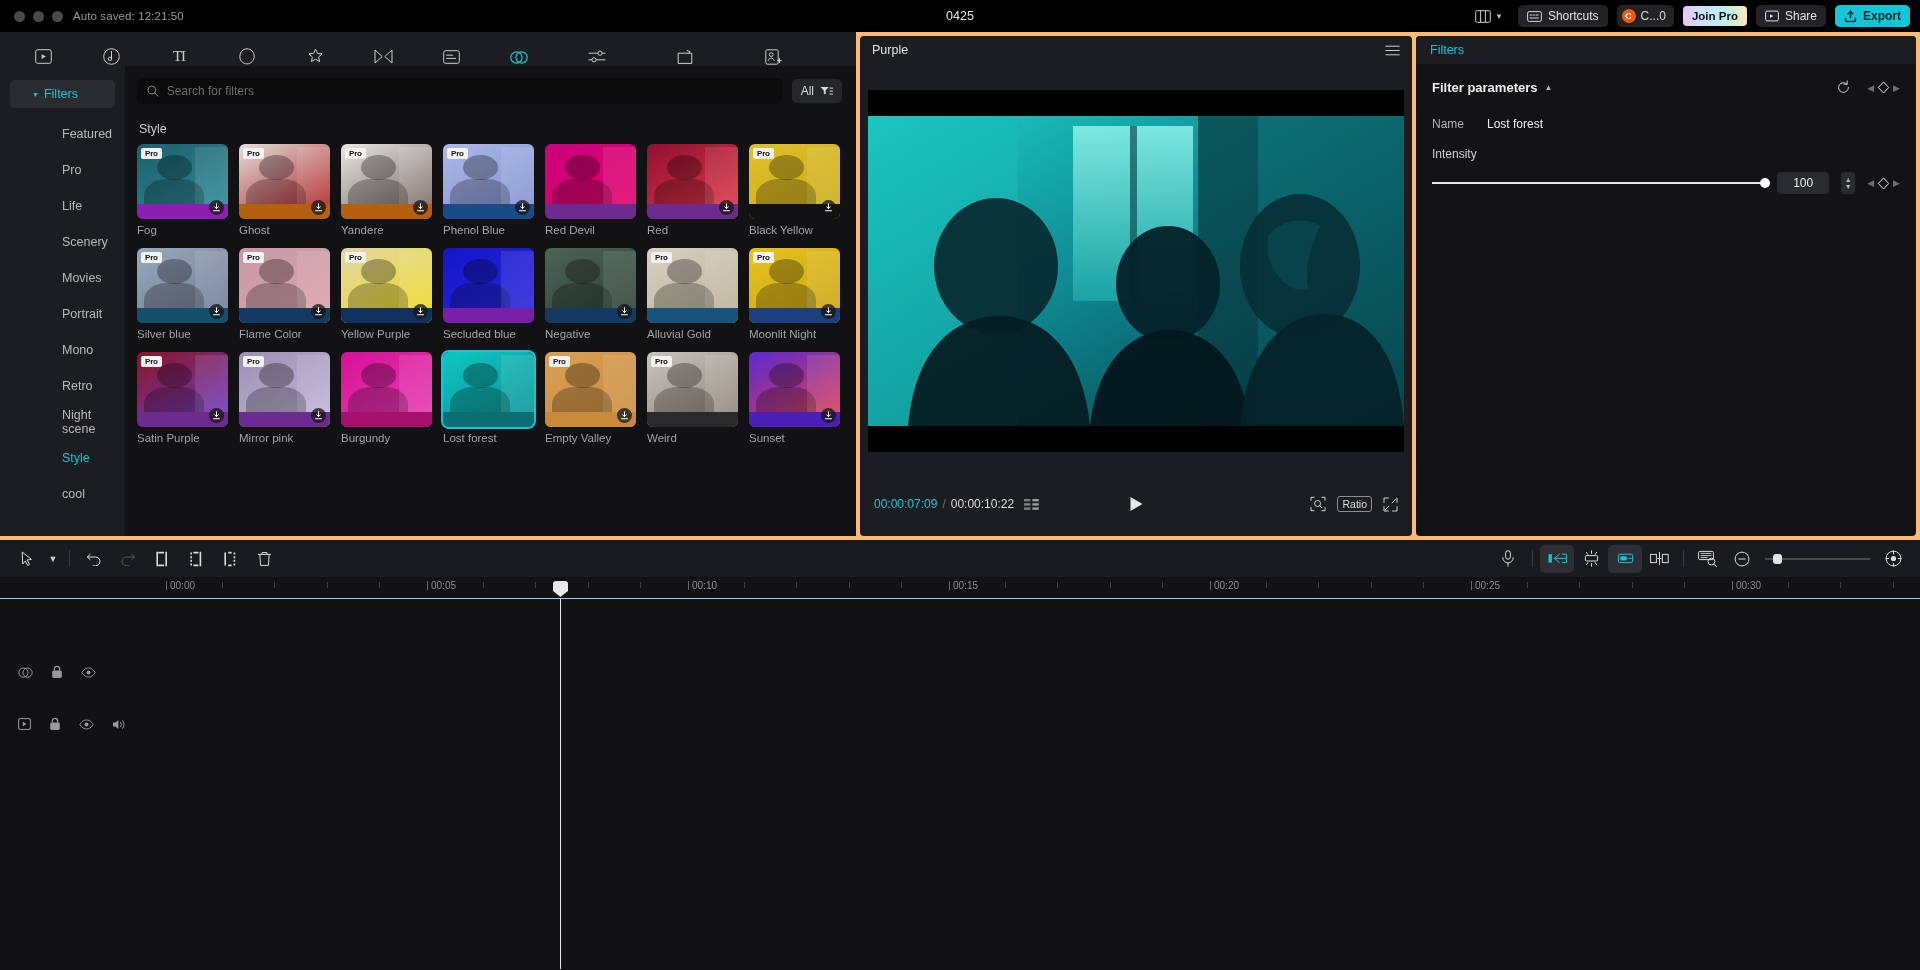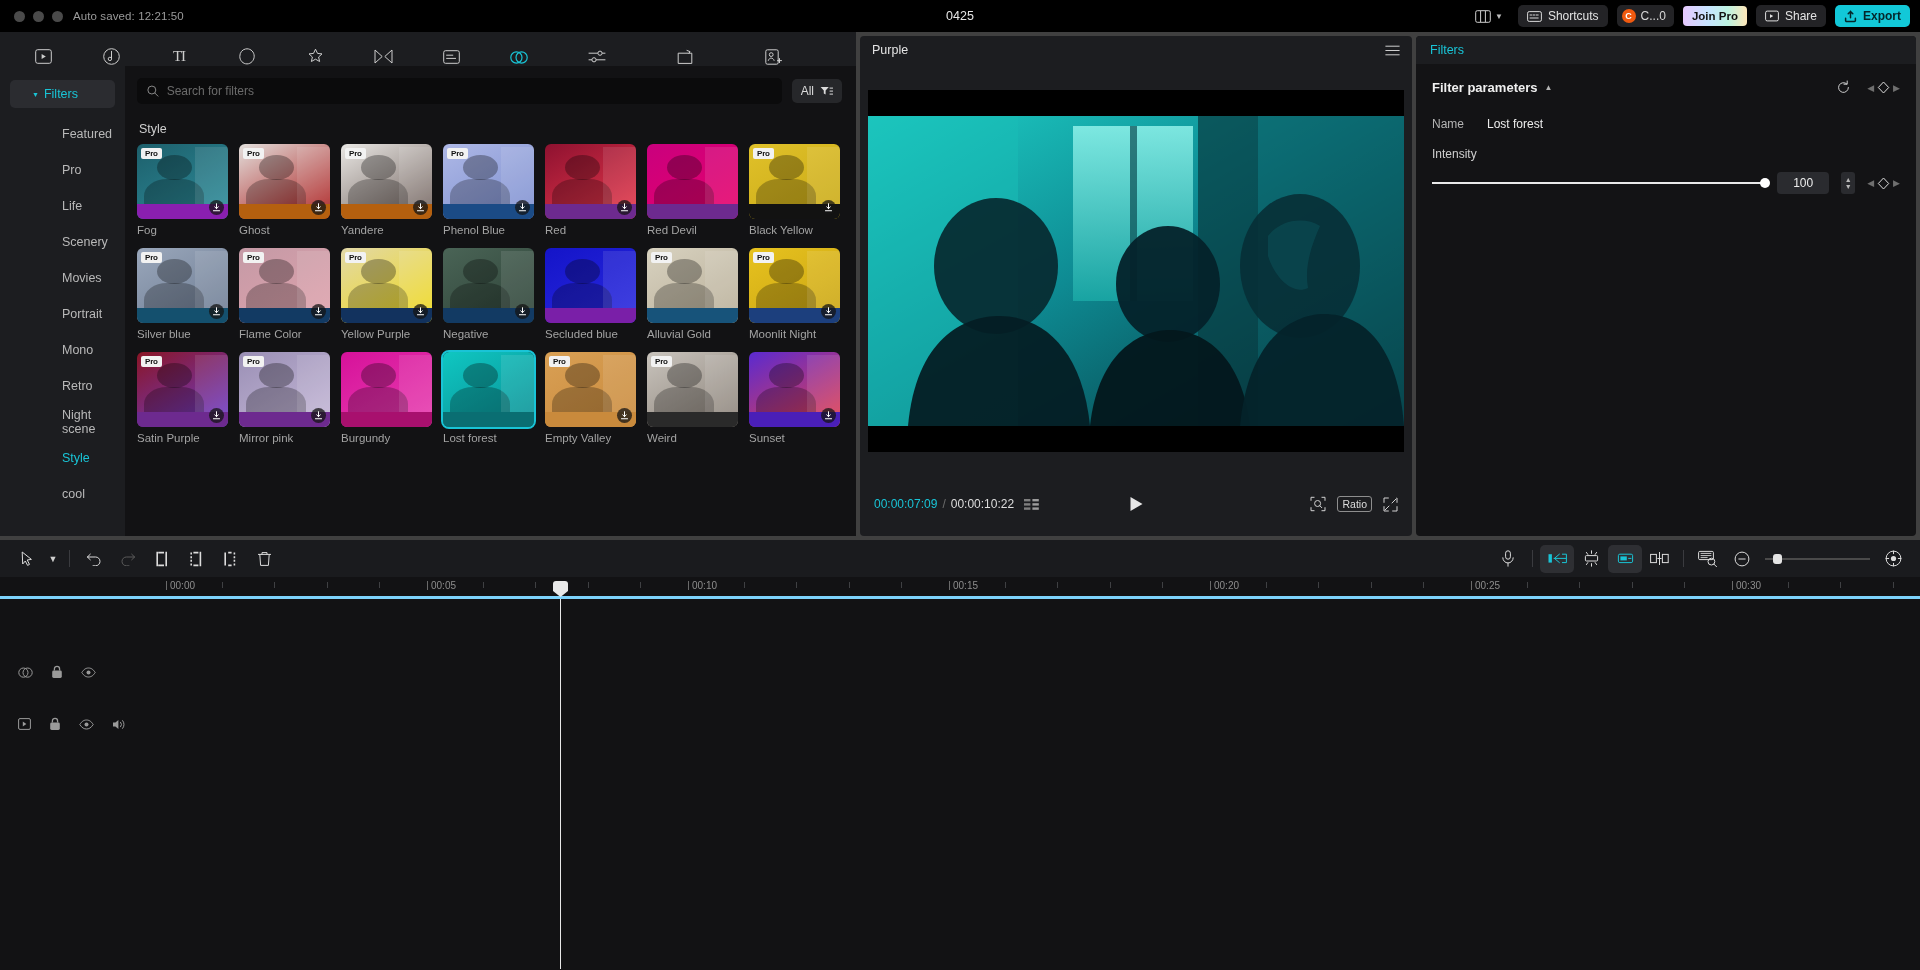--- a/index.html
+++ b/index.html
@@ -3,21 +3,21 @@
 <meta charset="utf-8">
 <style>
   * { box-sizing: border-box; margin:0; padding:0; }
   body {
     width:1920px; height:970px; overflow:hidden;
     background:#000;
     font-family:"Liberation Sans", sans-serif;
     color:#d8d8d8;
     -webkit-font-smoothing:antialiased;
   }
-  .app { position:relative; width:1920px; height:970px; background:#404040; }
+  .app { position:relative; width:1920px; height:970px; background:#fdba74; }
 
   
   .titlebar{ position:absolute; left:0; top:0; width:1920px; height:32px; background:#000; display:flex; align-items:center; }
   .traffic{ display:flex; gap:8px; margin-left:14px; }
   .dot{ width:11px; height:11px; border-radius:50%; background:#4a4a4a; }
   .autosave{ margin-left:10px; font-size:11.5px; color:#9a9a9a; letter-spacing:.1px;}
   .title-center{ position:absolute; left:0; right:0; text-align:center; font-size:12.5px; color:#e6e6e6; pointer-events:none;}
   .tb-right{ position:absolute; right:10px; top:0; height:32px; display:flex; align-items:center; gap:9px;}
   .tb-btn{ display:flex; align-items:center; gap:6px; height:22px; padding:0 9px; border-radius:5px; background:#232326; font-size:12px; color:#e3e3e3; cursor:pointer;}
   .tb-plain{ display:flex; align-items:center; gap:4px; padding:0 6px; height:22px; color:#cfcfcf; cursor:pointer;}
@@ -95,21 +95,21 @@
   
   .tl{ position:absolute; left:0; top:540px; width:1920px; height:430px; background:#121214;}
   .tl-bar{ height:37px; display:flex; align-items:center; padding:0 10px; background:#1a1b1e;}
   .tlb{ width:34px; height:28px; display:flex; align-items:center; justify-content:center; color:#cfcfcf; cursor:pointer;}
   .tlb.dim{ color:#5b5b5b;}
   .tlb.on{ background:#2e2f33; border-radius:5px; color:#19c4d6;}
   .vsep{ width:1px; height:17px; background:#3a3b3f; margin:0 7px;}
   .zoomtrack{ width:105px; height:2px; background:#4a4a4a; position:relative; margin:0 6px;}
   .zoomknob{ position:absolute; left:8px; top:-4px; width:9px; height:10px; border-radius:3px; background:#e4e4e4;}
 
-  .ruler{ position:relative; height:22px; background:#121214; border-bottom:3px solid #7dd3fc;}
+  .ruler{ position:relative; height:22px; background:#121214; border-bottom:1px solid #7dd3fc;}
   .ruler .tick{ position:absolute; top:3px; font-size:10px; color:#8d8d8d;}
   .ruler .tick:before{ content:""; position:absolute; left:-4px; top:1px; width:1px; height:9px; background:#6a6a6a;}
   .ruler .mtick{ position:absolute; top:5px; width:1px; height:6px; background:#3f4043;}
 
   .tracks{ position:relative; height:370px;}
   .thead{ position:absolute; left:0; width:170px; display:flex; align-items:center; gap:18px; padding-left:18px; color:#9a9a9a;}
   .tr-fx{ top:60px; height:26px;}
   .tr-vid{ top:112px; height:26px;}
   .playhead{ position:absolute; left:560px; top:0; width:1px; height:370px; background:#e8e8e8;}
   .playhead-top{ position:absolute; left:553px; top:-18px; width:15px; height:16px; background:#e8e8e8; border-radius:3px 3px 0 0; clip-path:polygon(0 0,100% 0,100% 62%,50% 100%,0 62%);}
@@ -387,47 +387,47 @@
               <span class="pro">Pro</span>
               <span class="dl">
                 <svg viewBox="0 0 10 10">
                   <path d="M5 .8v5.4M5 6.2L3 4.3M5 6.2l2-1.9M1.6 8.6h6.8" stroke="#fff" fill="none" stroke-width="1.1" stroke-linecap="round"></path>
                 </svg>
               </span>
             </div>
             <div class="cap">Phenol Blue</div>
           </div>
           <div class="cell">
+            <div class="thumb" style="background: linear-gradient(150deg, rgb(201, 0, 126), rgb(232, 0, 106));">
+              <div style="position: absolute; inset: 0px;">
+                <div style="position:absolute;left:22%;top:14%;width:38%;height:34%;border-radius:50%;background:rgba(0,0,0,.30)"></div>
+                <div style="position:absolute;left:8%;top:46%;width:66%;height:60%;border-radius:38% 38% 0 0;background:rgba(0,0,0,.26)"></div>
+                <div style="position:absolute;right:-6%;top:4%;width:42%;height:92%;background:rgba(255,255,255,.10)"></div>
+              </div>
+              <div style="position: absolute; left: 0px; bottom: 0px; width: 100%; height: 15px; background: rgb(109, 42, 143); z-index: 2;"></div>
+            </div>
+            <div class="cap">Red Devil</div>
+          </div>
+          <div class="cell">
             <div class="thumb" style="background: linear-gradient(150deg, rgb(142, 17, 48), rgb(232, 57, 76));">
               <div style="position: absolute; inset: 0px;">
                 <div style="position:absolute;left:22%;top:14%;width:38%;height:34%;border-radius:50%;background:rgba(0,0,0,.30)"></div>
                 <div style="position:absolute;left:8%;top:46%;width:66%;height:60%;border-radius:38% 38% 0 0;background:rgba(0,0,0,.26)"></div>
                 <div style="position:absolute;right:-6%;top:4%;width:42%;height:92%;background:rgba(255,255,255,.10)"></div>
               </div>
               <div style="position: absolute; left: 0px; bottom: 0px; width: 100%; height: 15px; background: rgb(109, 42, 143); z-index: 2;"></div>
               <span class="dl">
                 <svg viewBox="0 0 10 10">
                   <path d="M5 .8v5.4M5 6.2L3 4.3M5 6.2l2-1.9M1.6 8.6h6.8" stroke="#fff" fill="none" stroke-width="1.1" stroke-linecap="round"></path>
                 </svg>
               </span>
             </div>
             <div class="cap">Red</div>
           </div>
           <div class="cell">
-            <div class="thumb" style="background: linear-gradient(150deg, rgb(201, 0, 126), rgb(232, 0, 106));">
-              <div style="position: absolute; inset: 0px;">
-                <div style="position:absolute;left:22%;top:14%;width:38%;height:34%;border-radius:50%;background:rgba(0,0,0,.30)"></div>
-                <div style="position:absolute;left:8%;top:46%;width:66%;height:60%;border-radius:38% 38% 0 0;background:rgba(0,0,0,.26)"></div>
-                <div style="position:absolute;right:-6%;top:4%;width:42%;height:92%;background:rgba(255,255,255,.10)"></div>
-              </div>
-              <div style="position: absolute; left: 0px; bottom: 0px; width: 100%; height: 15px; background: rgb(109, 42, 143); z-index: 2;"></div>
-            </div>
-            <div class="cap">Red Devil</div>
-          </div>
-          <div class="cell">
             <div class="thumb" style="background: linear-gradient(150deg, rgb(224, 193, 42), rgb(201, 169, 21));">
               <div style="position: absolute; inset: 0px;">
                 <div style="position:absolute;left:22%;top:14%;width:38%;height:34%;border-radius:50%;background:rgba(0,0,0,.30)"></div>
                 <div style="position:absolute;left:8%;top:46%;width:66%;height:60%;border-radius:38% 38% 0 0;background:rgba(0,0,0,.26)"></div>
                 <div style="position:absolute;right:-6%;top:4%;width:42%;height:92%;background:rgba(255,255,255,.10)"></div>
               </div>
               <div style="position: absolute; left: 0px; bottom: 0px; width: 100%; height: 15px; background: rgb(18, 18, 18); z-index: 2;"></div>
               <span class="pro">Pro</span>
               <span class="dl">
                 <svg viewBox="0 0 10 10">
@@ -482,45 +482,45 @@
               <span class="pro">Pro</span>
               <span class="dl">
                 <svg viewBox="0 0 10 10">
                   <path d="M5 .8v5.4M5 6.2L3 4.3M5 6.2l2-1.9M1.6 8.6h6.8" stroke="#fff" fill="none" stroke-width="1.1" stroke-linecap="round"></path>
                 </svg>
               </span>
             </div>
             <div class="cap">Yellow Purple</div>
           </div>
           <div class="cell">
+            <div class="thumb" style="background: linear-gradient(150deg, rgb(20, 20, 200), rgb(42, 42, 224));">
+              <div style="position: absolute; inset: 0px;">
+                <div style="position:absolute;left:22%;top:14%;width:38%;height:34%;border-radius:50%;background:rgba(0,0,0,.30)"></div>
+                <div style="position:absolute;left:8%;top:46%;width:66%;height:60%;border-radius:38% 38% 0 0;background:rgba(0,0,0,.26)"></div>
+                <div style="position:absolute;right:-6%;top:4%;width:42%;height:92%;background:rgba(255,255,255,.10)"></div>
+              </div>
+              <div style="position: absolute; left: 0px; bottom: 0px; width: 100%; height: 15px; background: rgb(122, 31, 168); z-index: 2;"></div>
+            </div>
+            <div class="cap">Secluded blue</div>
+          </div>
+          <div class="cell">
             <div class="thumb" style="background: linear-gradient(150deg, rgb(74, 100, 86), rgb(45, 66, 55));">
               <div style="position: absolute; inset: 0px;">
                 <div style="position:absolute;left:22%;top:14%;width:38%;height:34%;border-radius:50%;background:rgba(0,0,0,.30)"></div>
                 <div style="position:absolute;left:8%;top:46%;width:66%;height:60%;border-radius:38% 38% 0 0;background:rgba(0,0,0,.26)"></div>
                 <div style="position:absolute;right:-6%;top:4%;width:42%;height:92%;background:rgba(255,255,255,.10)"></div>
               </div>
               <div style="position: absolute; left: 0px; bottom: 0px; width: 100%; height: 15px; background: rgb(18, 58, 99); z-index: 2;"></div>
               <span class="dl">
                 <svg viewBox="0 0 10 10">
                   <path d="M5 .8v5.4M5 6.2L3 4.3M5 6.2l2-1.9M1.6 8.6h6.8" stroke="#fff" fill="none" stroke-width="1.1" stroke-linecap="round"></path>
                 </svg>
               </span>
             </div>
             <div class="cap">Negative</div>
-          </div>
-          <div class="cell">
-            <div class="thumb" style="background: linear-gradient(150deg, rgb(20, 20, 200), rgb(42, 42, 224));">
-              <div style="position: absolute; inset: 0px;">
-                <div style="position:absolute;left:22%;top:14%;width:38%;height:34%;border-radius:50%;background:rgba(0,0,0,.30)"></div>
-                <div style="position:absolute;left:8%;top:46%;width:66%;height:60%;border-radius:38% 38% 0 0;background:rgba(0,0,0,.26)"></div>
-                <div style="position:absolute;right:-6%;top:4%;width:42%;height:92%;background:rgba(255,255,255,.10)"></div>
-              </div>
-              <div style="position: absolute; left: 0px; bottom: 0px; width: 100%; height: 15px; background: rgb(122, 31, 168); z-index: 2;"></div>
-            </div>
-            <div class="cap">Secluded blue</div>
           </div>
           <div class="cell">
             <div class="thumb" style="background: linear-gradient(150deg, rgb(216, 210, 192), rgb(184, 174, 152));">
               <div style="position: absolute; inset: 0px;">
                 <div style="position:absolute;left:22%;top:14%;width:38%;height:34%;border-radius:50%;background:rgba(0,0,0,.30)"></div>
                 <div style="position:absolute;left:8%;top:46%;width:66%;height:60%;border-radius:38% 38% 0 0;background:rgba(0,0,0,.26)"></div>
                 <div style="position:absolute;right:-6%;top:4%;width:42%;height:92%;background:rgba(255,255,255,.10)"></div>
               </div>
               <div style="position: absolute; left: 0px; bottom: 0px; width: 100%; height: 15px; background: rgb(23, 83, 122); z-index: 2;"></div>
               <span class="pro">Pro</span>

